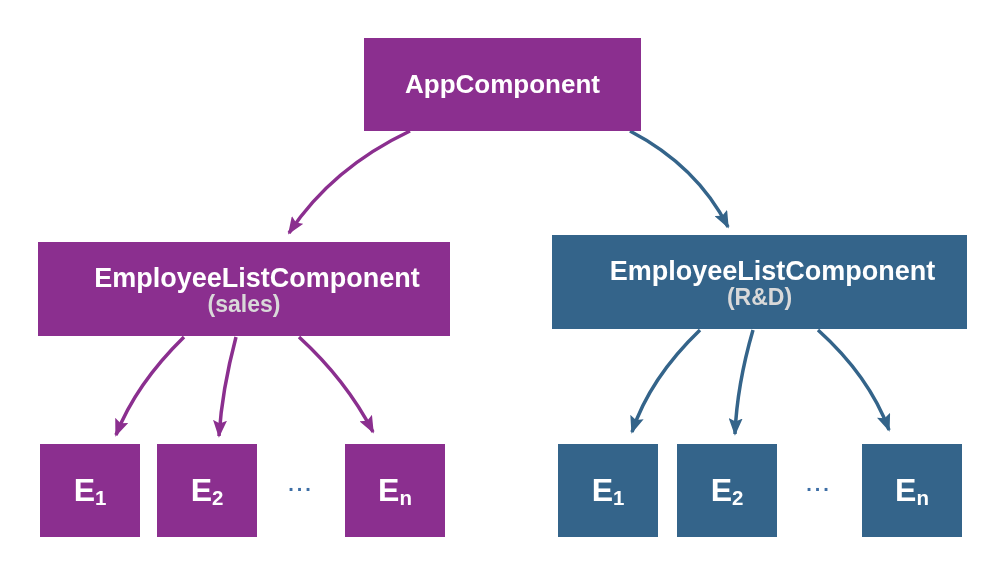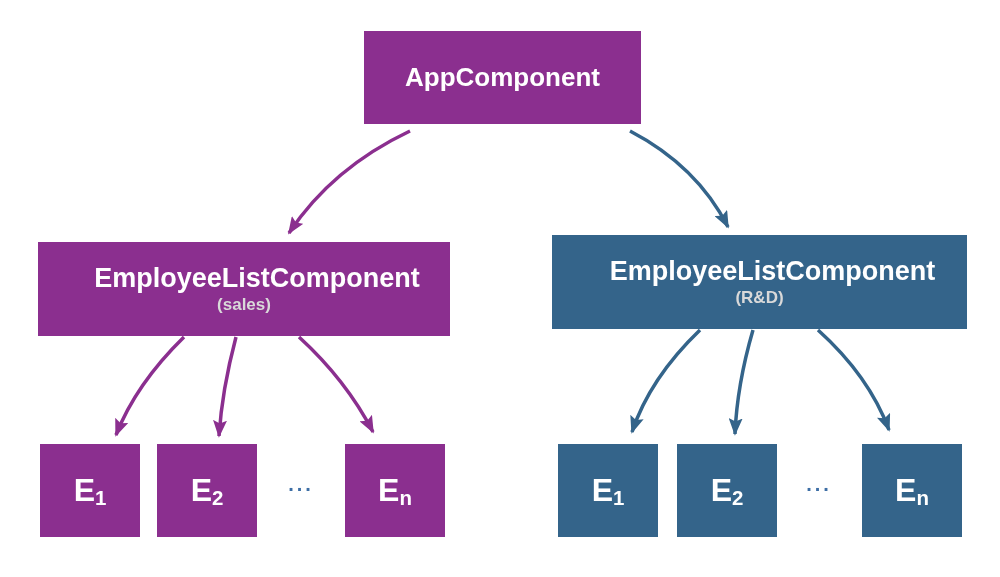--- a/index.html
+++ b/index.html
@@ -31,32 +31,32 @@
     justify-content: center;
     color: #ffffff;
     font-weight: bold;
     text-align: center;
     box-sizing: border-box;
   }
   .purple-bg { background: var(--purple, #8B2F8F); }
   .blue-bg   { background: var(--blue, #34648A); }
 
   .node-app {
-    left: 364px; top: 31px;
+    left: 364px; top: 38px;
     width: 277px; height: 93px;
     font-size: 26px;
     text-align: center;
   }
   .node-list-title {
     font-size: 27px;
     line-height: 31px;
     margin-left: 26px;
   }
   .node-list-subtitle {
-    font-size: 17px;
+    font-size: 23px;
     line-height: 21px;
     color: var(--subtitle_text, #D9D9D9);
     text-align: center;
   }
   .node-list-sales {
     left: 38px; top: 242px;
     width: 412px; height: 94px;
   }
   .node-list-rnd {
     left: 552px; top: 235px;

